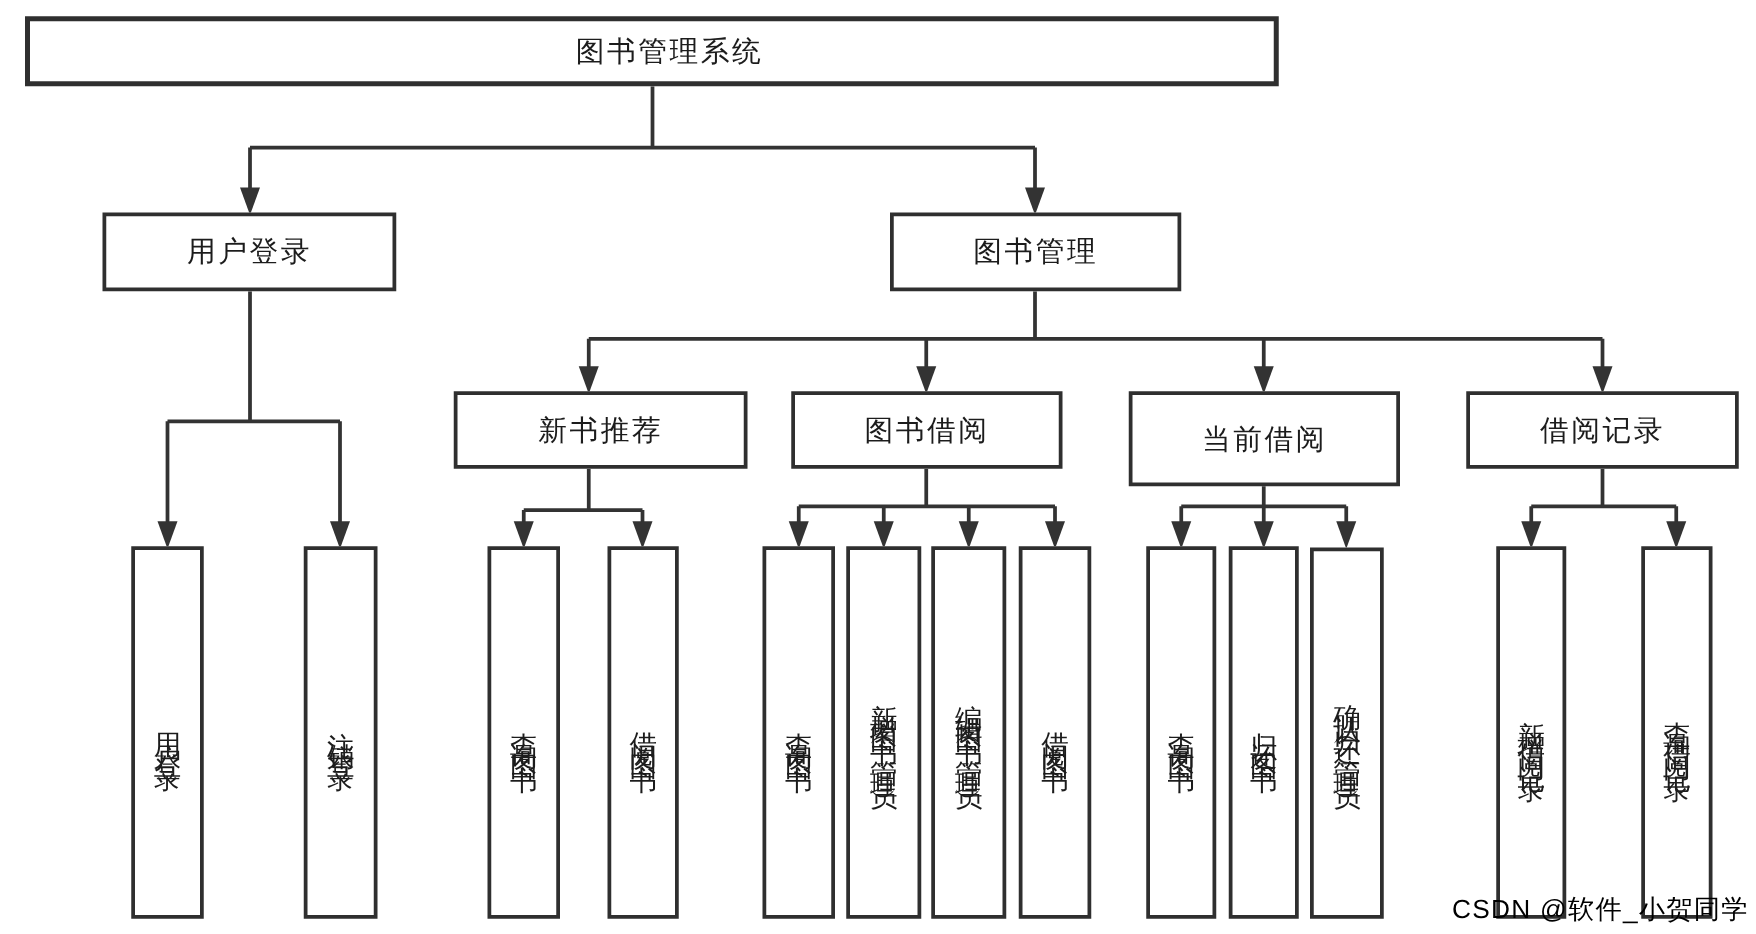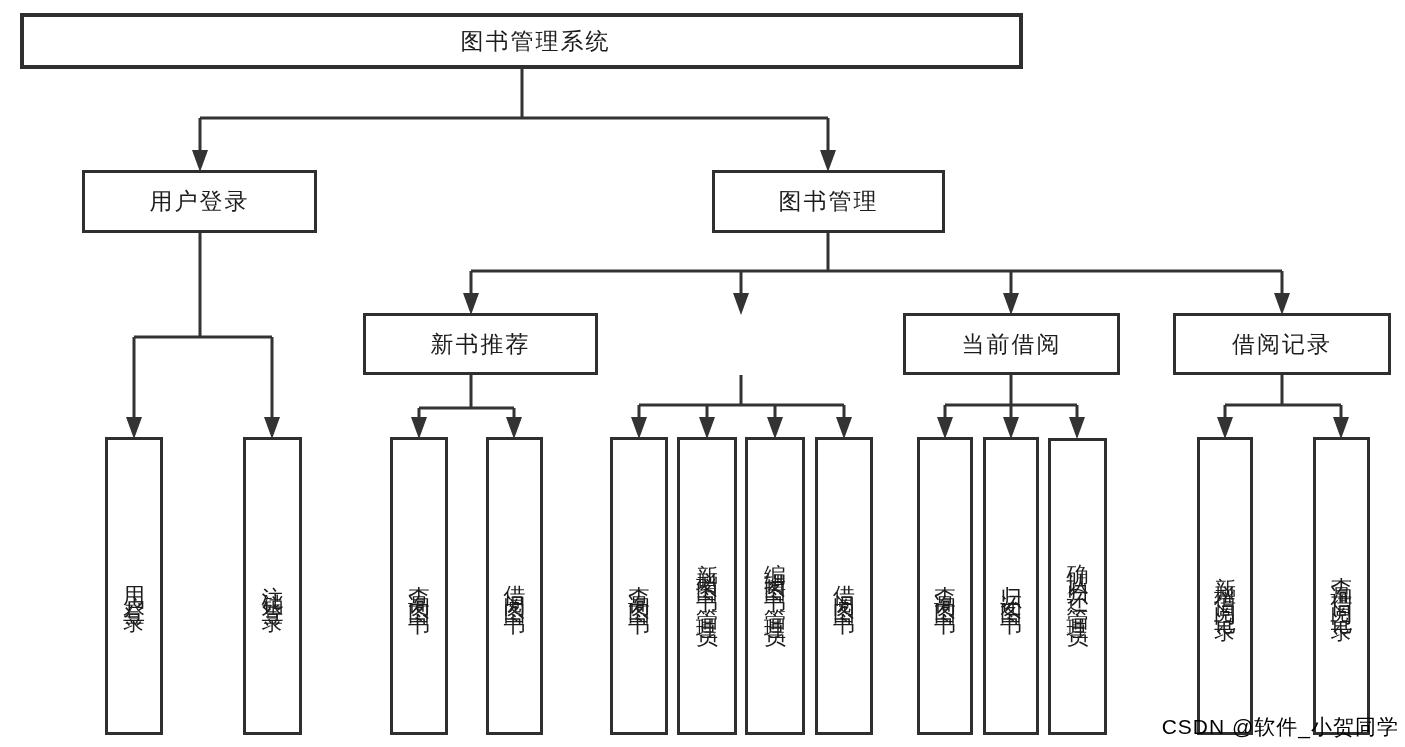--- a/index.html
+++ b/index.html
@@ -94,21 +94,24 @@
   <div class="node h" style="left:82px; top:170px; width:235px; height:63px;">
     <span>用户登录</span>
   </div>
   <div class="node h" style="left:712px; top:170px; width:233px; height:63px;text-align:center;">
     <span>图书管理</span>
   </div>
 
   <div class="node h" style="left:363px; top:313px; width:235px; height:62px;">
     <span>新书推荐</span>
   </div>
-  <div class="node h" style="left:903px; top:313px; width:217px; height:62px;">
+  <div class="node h" style="left:633px; top:313px; width:217px; height:62px;">
+    <span>图书借阅</span>
+  </div>
+  <div class="node h" style="left:903px; top:313px; width:217px; height:76px;">
     <span>当前借阅</span>
   </div>
   <div class="node h" style="left:1173px; top:313px; width:218px; height:62px;">
     <span>借阅记录</span>
   </div>
 
   <div class="node v" style="left:105px; top:437px; width:58px; height:298px;">
     <span>用户登录</span>
   </div>
   <div class="node v" style="left:243px; top:437px; width:59px; height:298px;">

